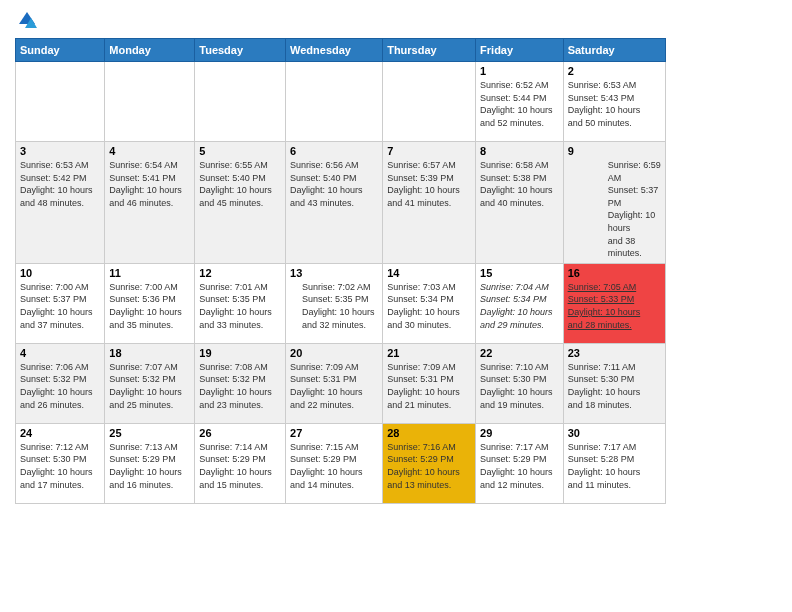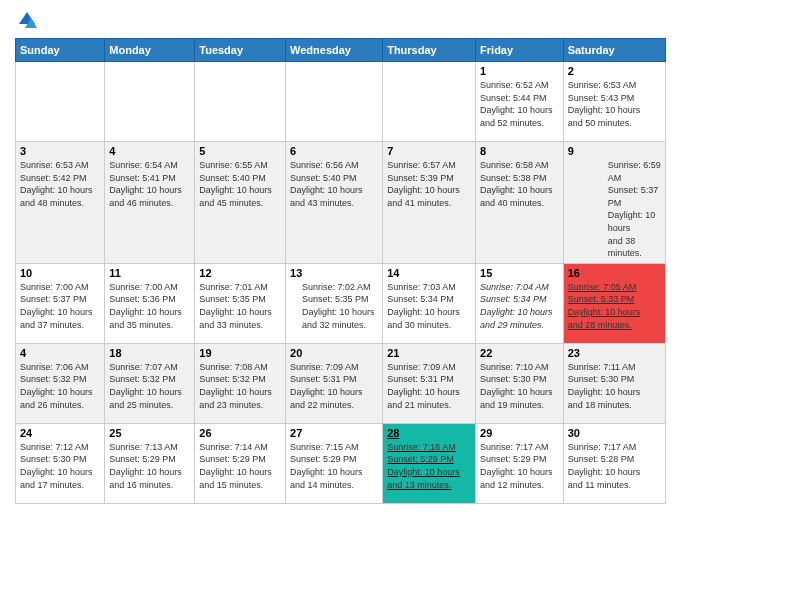--- a/index.html
+++ b/index.html
@@ -278,21 +278,21 @@
 Daylight: 10 hours
 and 15 minutes.</div>
           </td>
           <td style="background: rgb(255, 255, 255);">
             <div class="day-num">27</div>
             <div class="day-info" style="white-space: pre-line;">Sunrise: 7:15 AM
 Sunset: 5:29 PM
 Daylight: 10 hours
 and 14 minutes.</div>
           </td>
-          <td style="background: #14b8a6; text-decoration: underline;">
+          <td style="background: #eab308;">
             <div class="day-num">28</div>
             <div class="day-info" style="white-space: pre-line;">Sunrise: 7:16 AM
 Sunset: 5:29 PM
 Daylight: 10 hours
 and 13 minutes.</div>
           </td>
           <td style="background: rgb(255, 255, 255);">
             <div class="day-num">29</div>
             <div class="day-info" style="white-space: pre-line;">Sunrise: 7:17 AM
 Sunset: 5:29 PM

